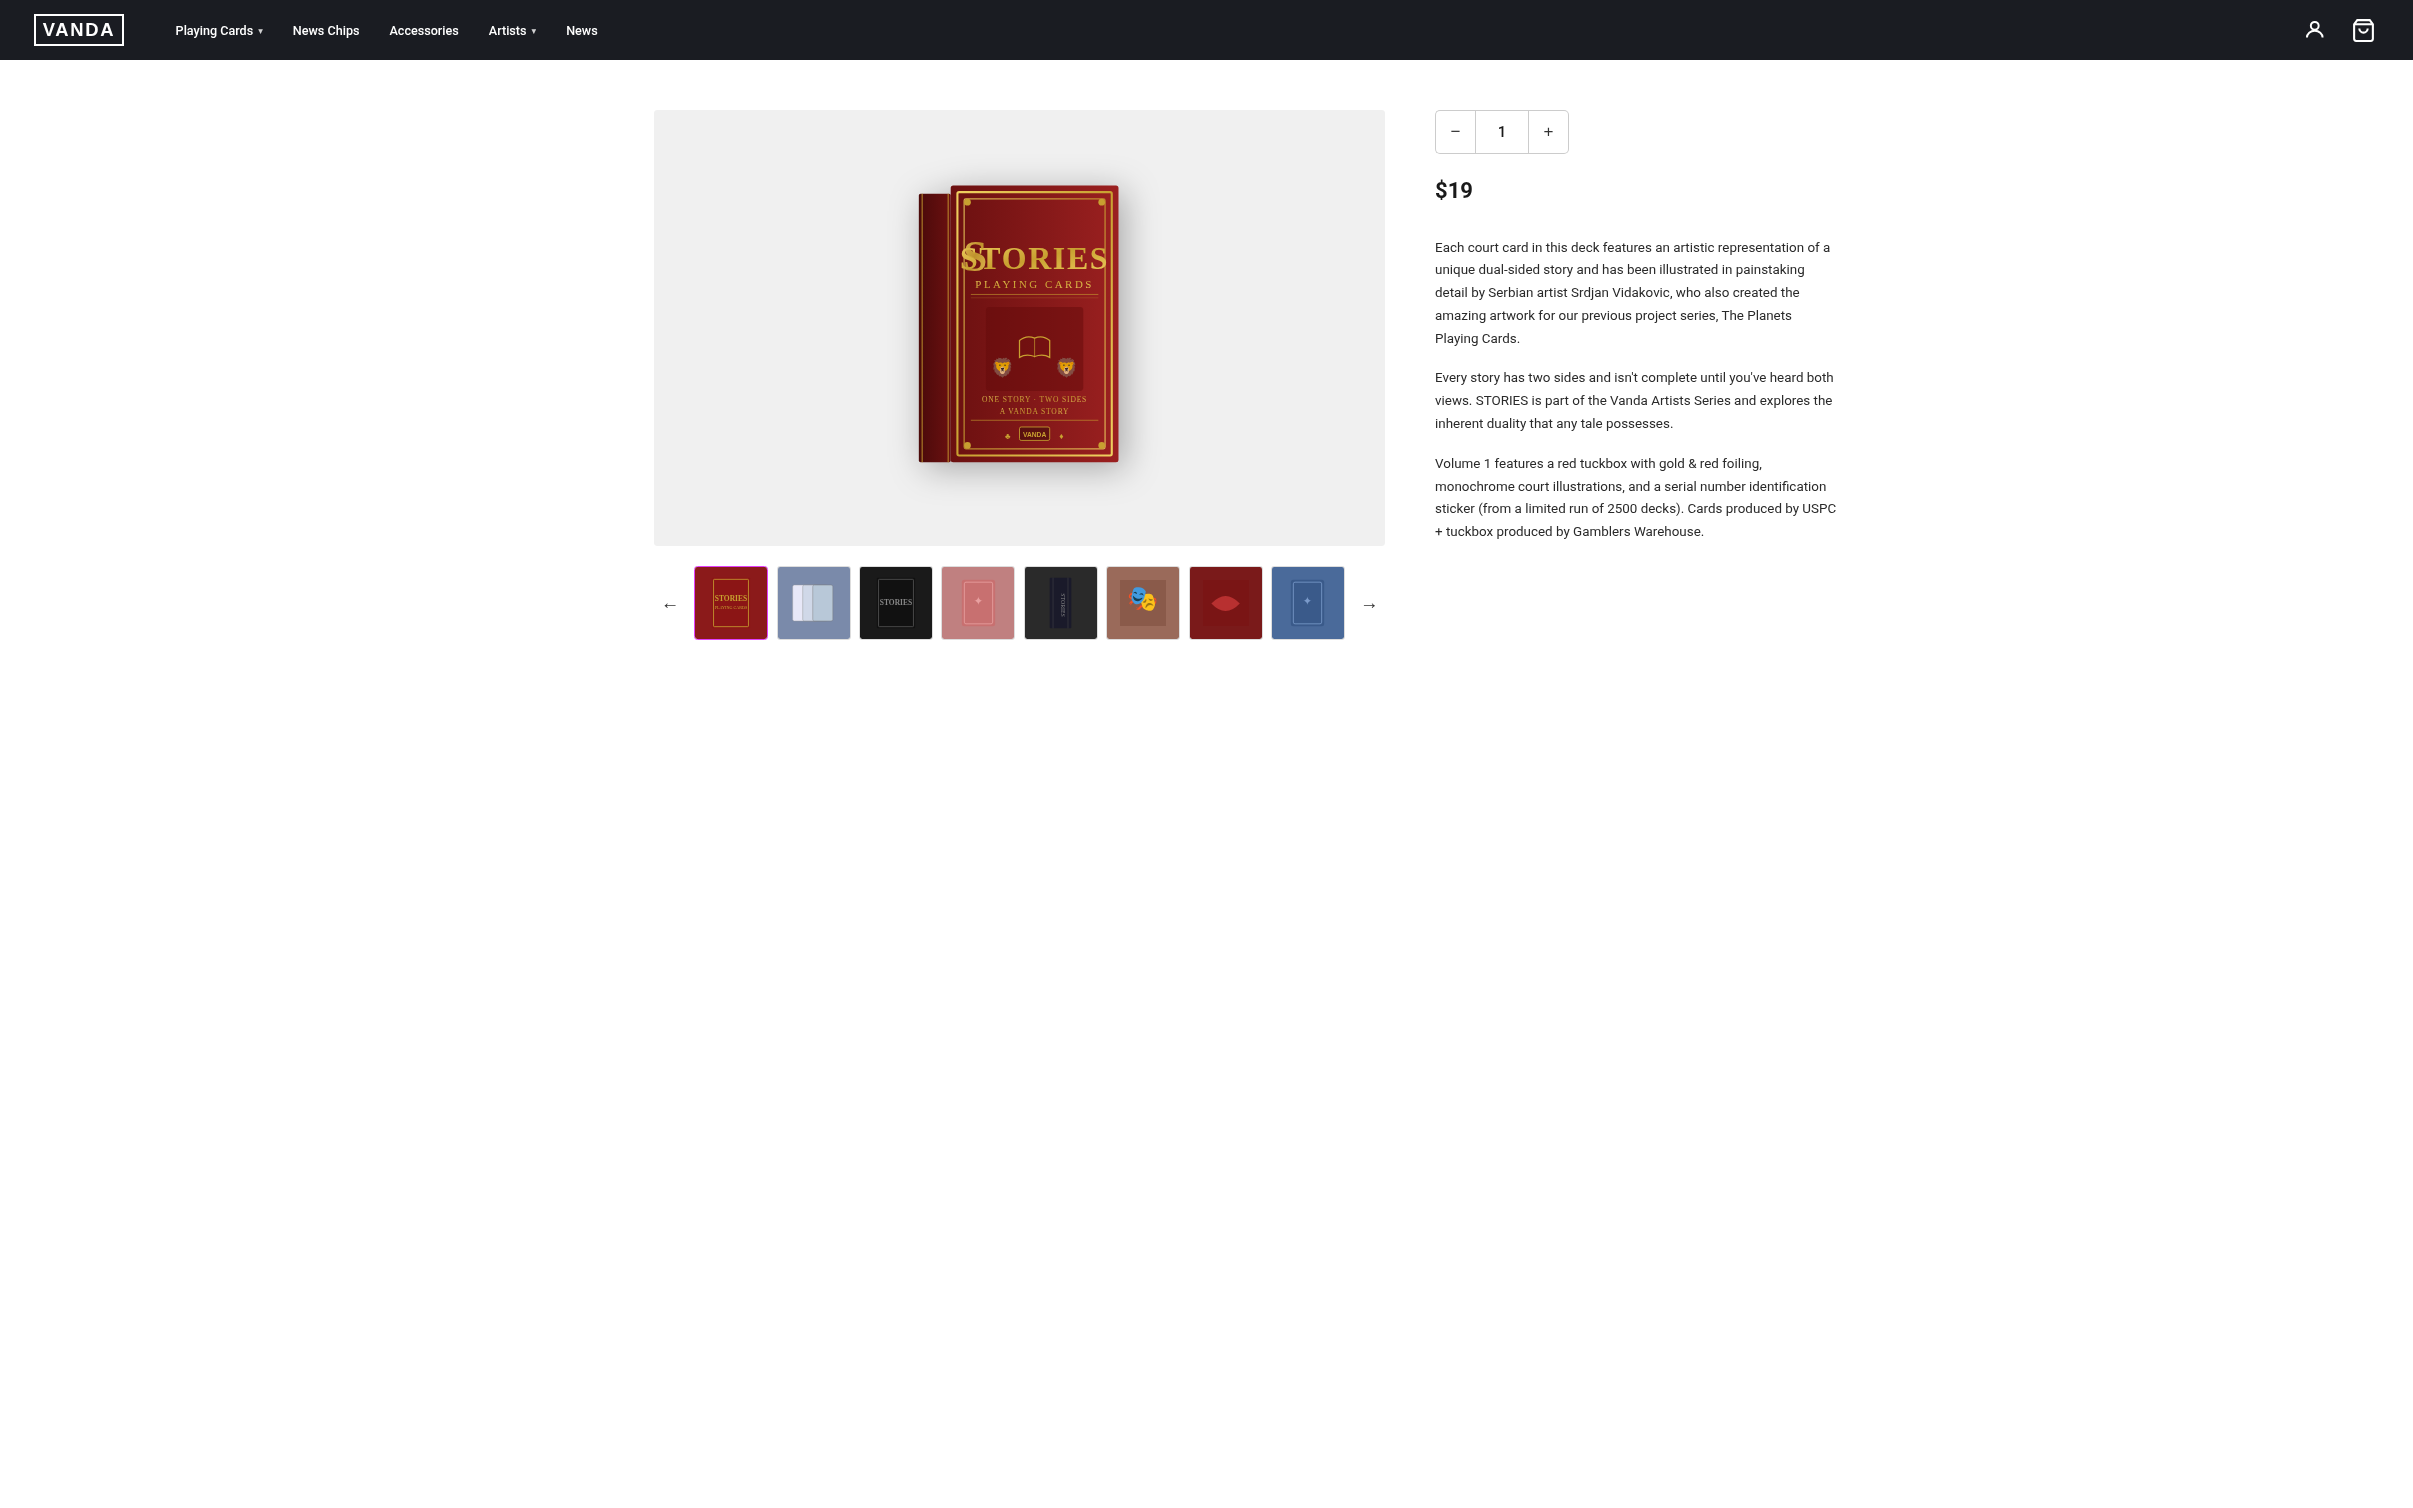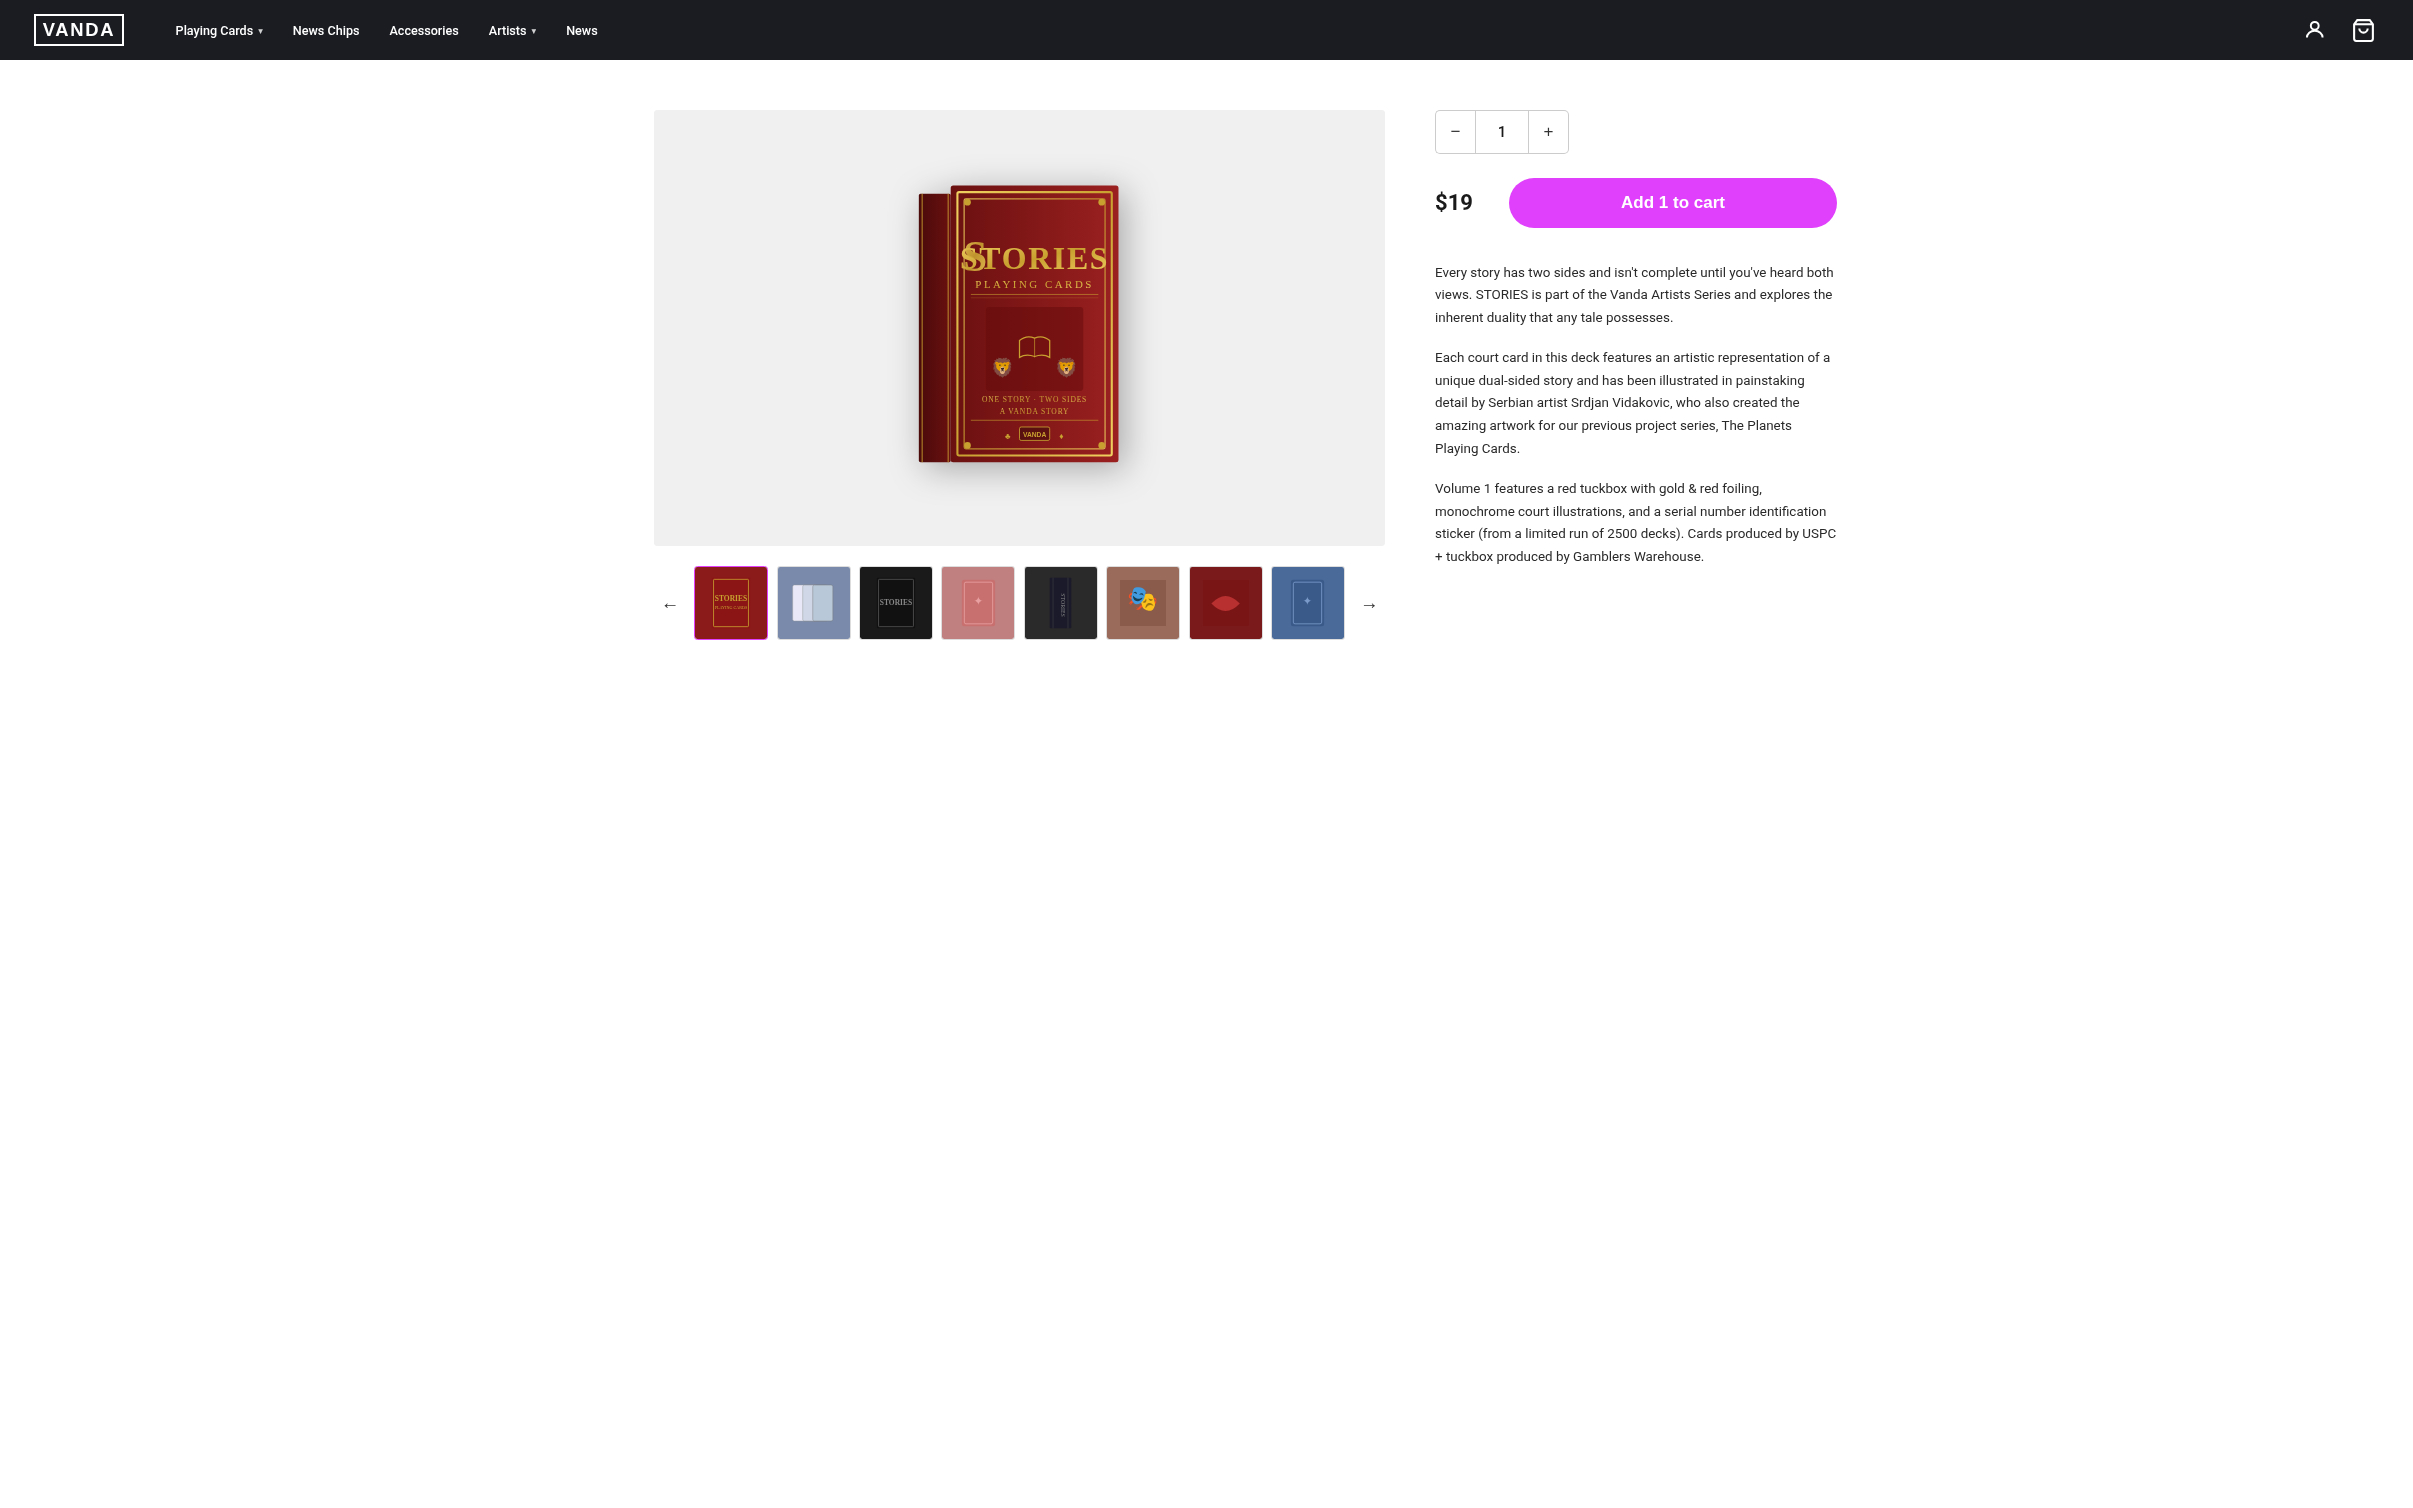--- a/index.html
+++ b/index.html
@@ -447,25 +447,24 @@
     <div class="product-info">
 
       <div class="quantity-row">
         <button class="qty-btn">−</button>
         <div class="qty-value">1</div>
         <button class="qty-btn">+</button>
       </div>
 
       <div class="price-cart-row">
         <span class="price">$19</span>
-        <button class="add-to-cart-btn">Add 1 to cart</button>
       </div>
 
       <div class="product-description">
+        <p>Each court card in this deck features an artistic representation of a unique dual-sided story and has been illustrated in painstaking detail by Serbian artist Srdjan Vidakovic, who also created the amazing artwork for our previous project series, The Planets Playing Cards.</p>
         <p>Every story has two sides and isn't complete until you've heard both views. STORIES is part of the Vanda Artists Series and explores the inherent duality that any tale possesses.</p>
-        <p>Each court card in this deck features an artistic representation of a unique dual-sided story and has been illustrated in painstaking detail by Serbian artist Srdjan Vidakovic, who also created the amazing artwork for our previous project series, The Planets Playing Cards.</p>
         <p>Volume 1 features a red tuckbox with gold &amp; red foiling, monochrome court illustrations, and a serial number identification sticker (from a limited run of 2500 decks). Cards produced by USPC + tuckbox produced by Gamblers Warehouse.</p>
       </div>
     </div>
 
   </div>
 </div>
 
 
 </body></html>

